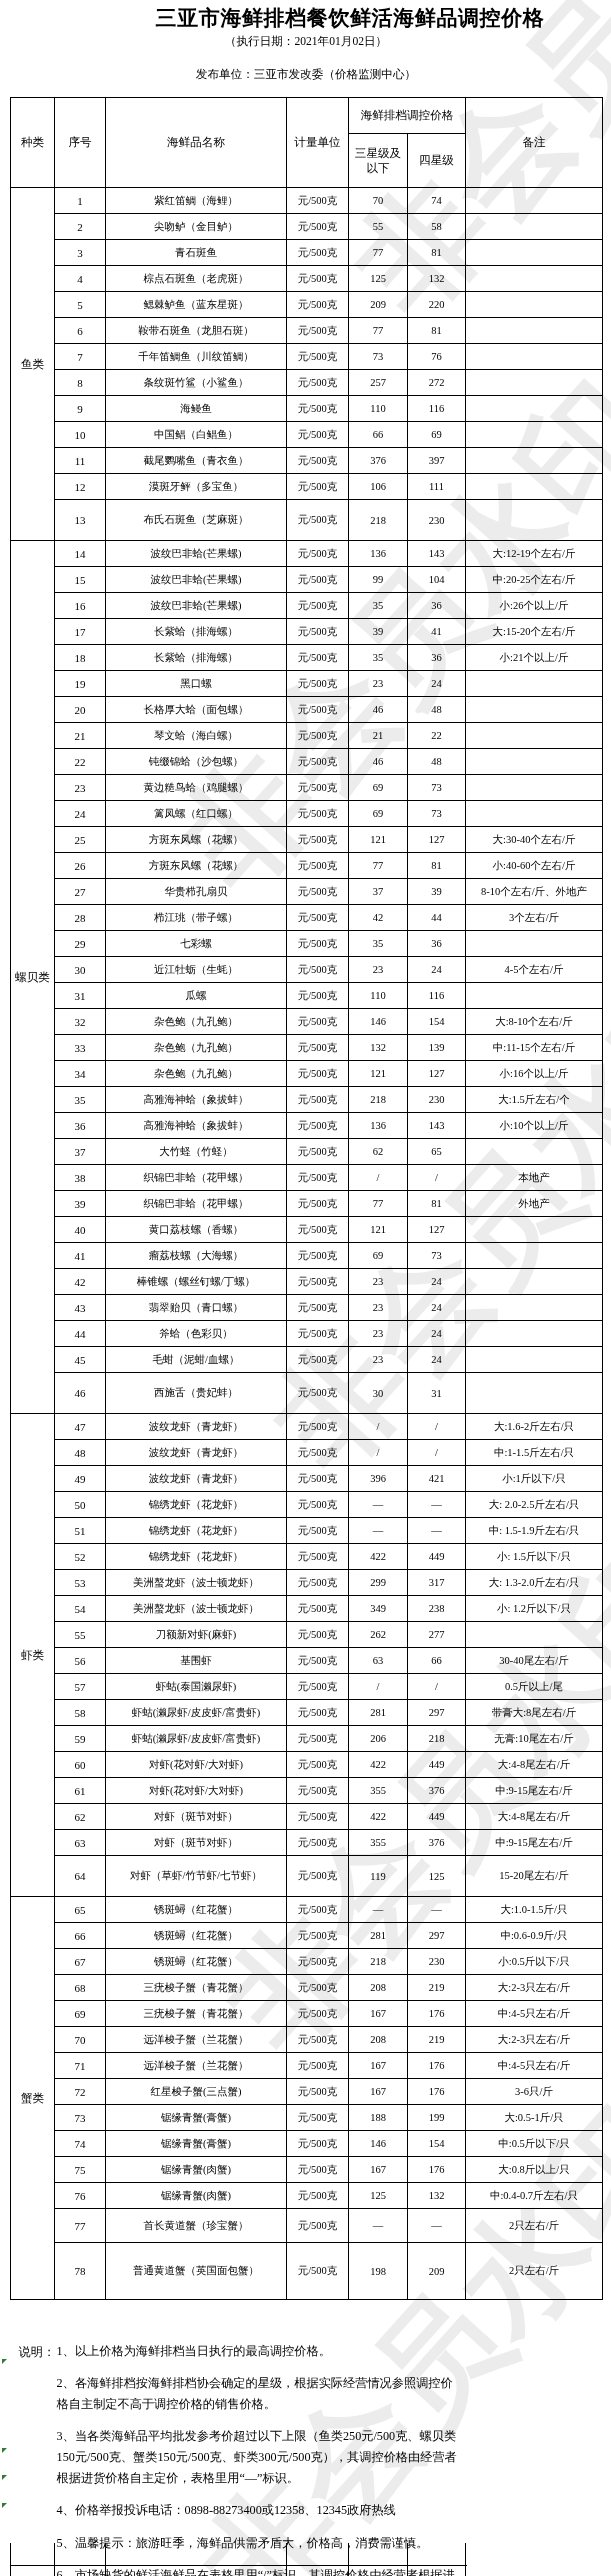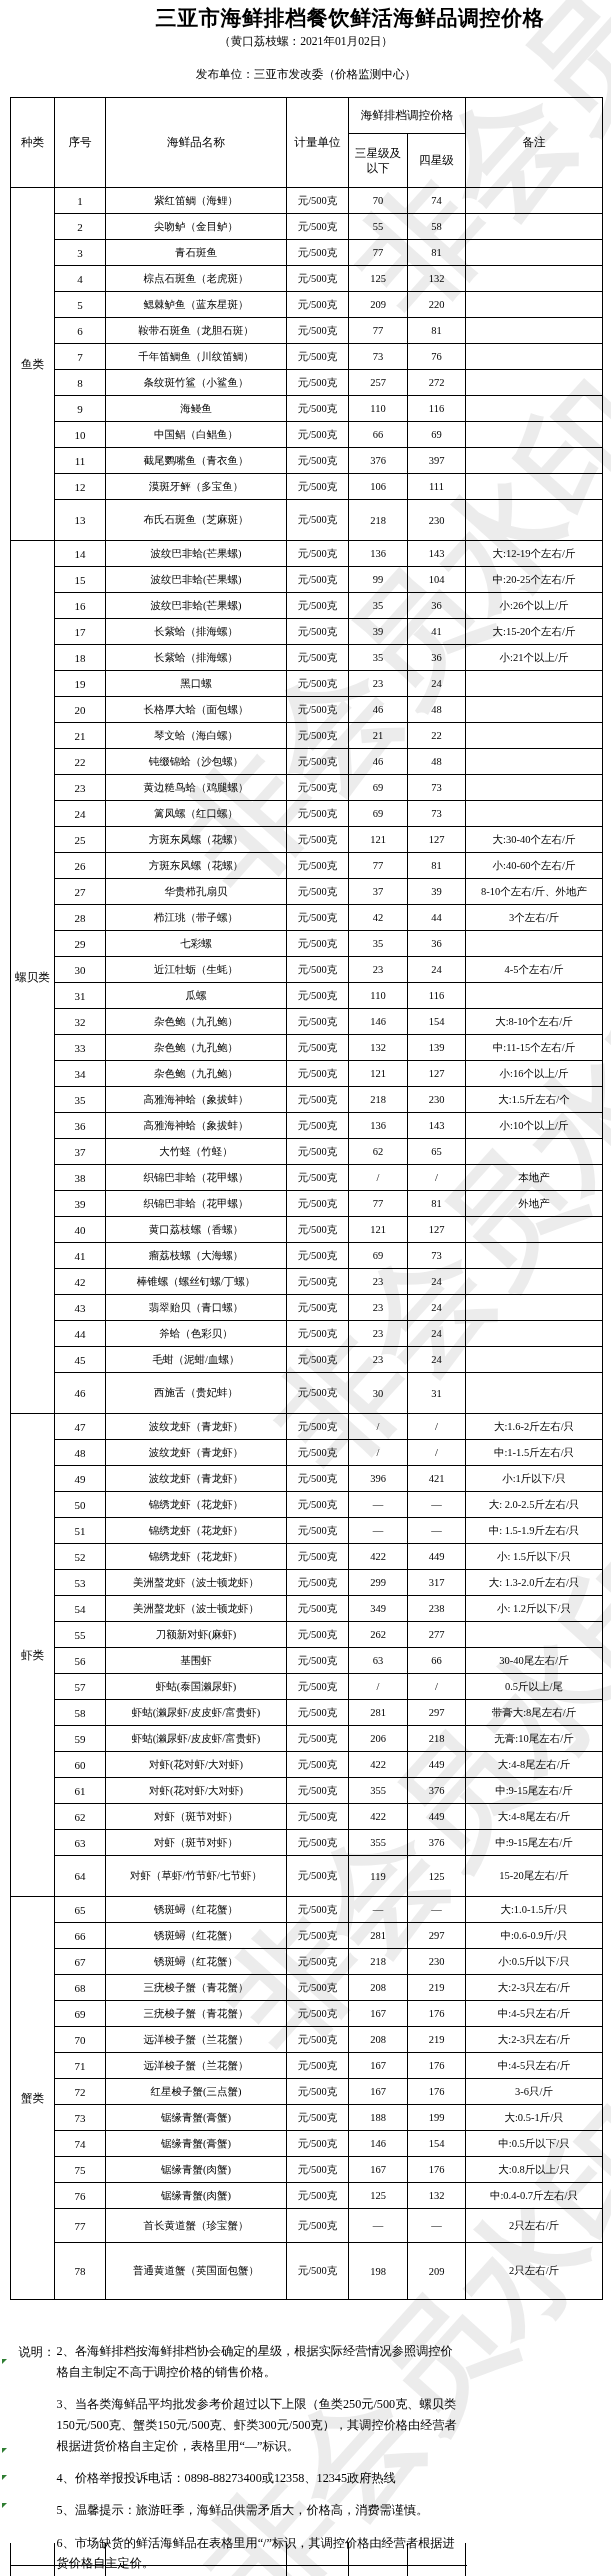--- a/index.html
+++ b/index.html
@@ -40,21 +40,21 @@
 
 <div id="page">
 
   <div class="wm" style="left:279px;top:-23px;">非会员水印</div>
   <div class="wm" style="left:105px;top:552px;">非会员水印</div>
   <div class="wm" style="left:198px;top:1133px;">非会员水印</div>
   <div class="wm" style="left:151px;top:1714px;">非会员水印</div>
   <div class="wm" style="left:128px;top:2277px;">非会员水印</div>
 
   <div class="title">三亚市海鲜排档餐饮鲜活海鲜品调控价格</div>
-  <div class="subtitle">（黄口荔枝螺：2021年01月02日）</div>
+  <div class="subtitle">（执行日期：2021年01月02日）</div>
   <div class="publisher">发布单位：三亚市发改委（价格监测中心）</div>
 
   <table class="price">
     <colgroup>
       <col style="width:44px">
         <col style="width:51px">
         <col style="width:181px">
       <col style="width:62px">
         <col style="width:59px">
         <col style="width:58px">
@@ -701,20 +701,21 @@
           <td class="unit">元/500克</td>
           <td class="p3">198</td>
           <td class="p4">209</td>
           <td class="remark">2只左右/斤</td>
         </tr>
       </tbody>
   </table>
 
   <div class="notes">
     <span class="note-label">说明：</span>
+    <p>1、以上价格为海鲜排档当日执行的最高调控价格。</p>
     <p>2、各海鲜排档按海鲜排档协会确定的星级，根据实际经营情况参照调控价格自主制定不高于调控价格的销售价格。</p>
     <p>3、当各类海鲜品平均批发参考价超过以下上限（鱼类250元/500克、螺贝类150元/500克、蟹类150元/500克、虾类300元/500克），其调控价格由经营者根据进货价格自主定价，表格里用“—”标识。</p>
     <p>4、价格举报投诉电话：0898-88273400或12358、12345政府热线</p>
     <p>5、温馨提示：旅游旺季，海鲜品供需矛盾大，价格高，消费需谨慎。</p>
     <p>6、市场缺货的鲜活海鲜品在表格里用“/”标识，其调控价格由经营者根据进货价格自主定价。</p>
   </div>
 
   <div class="gmark" style="top:2359px;"></div>
   <div class="gmark" style="top:2448px;"></div>
   <div class="gmark" style="top:2475px;"></div>

